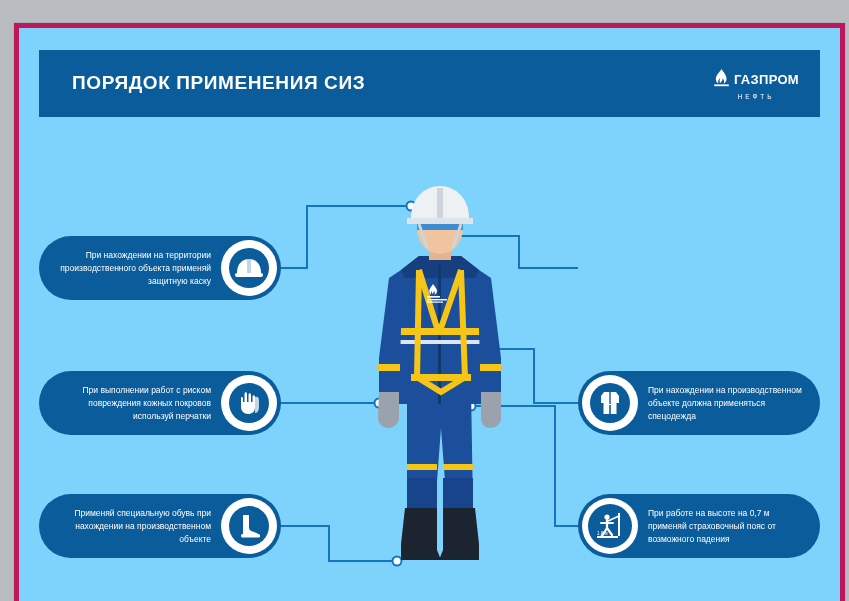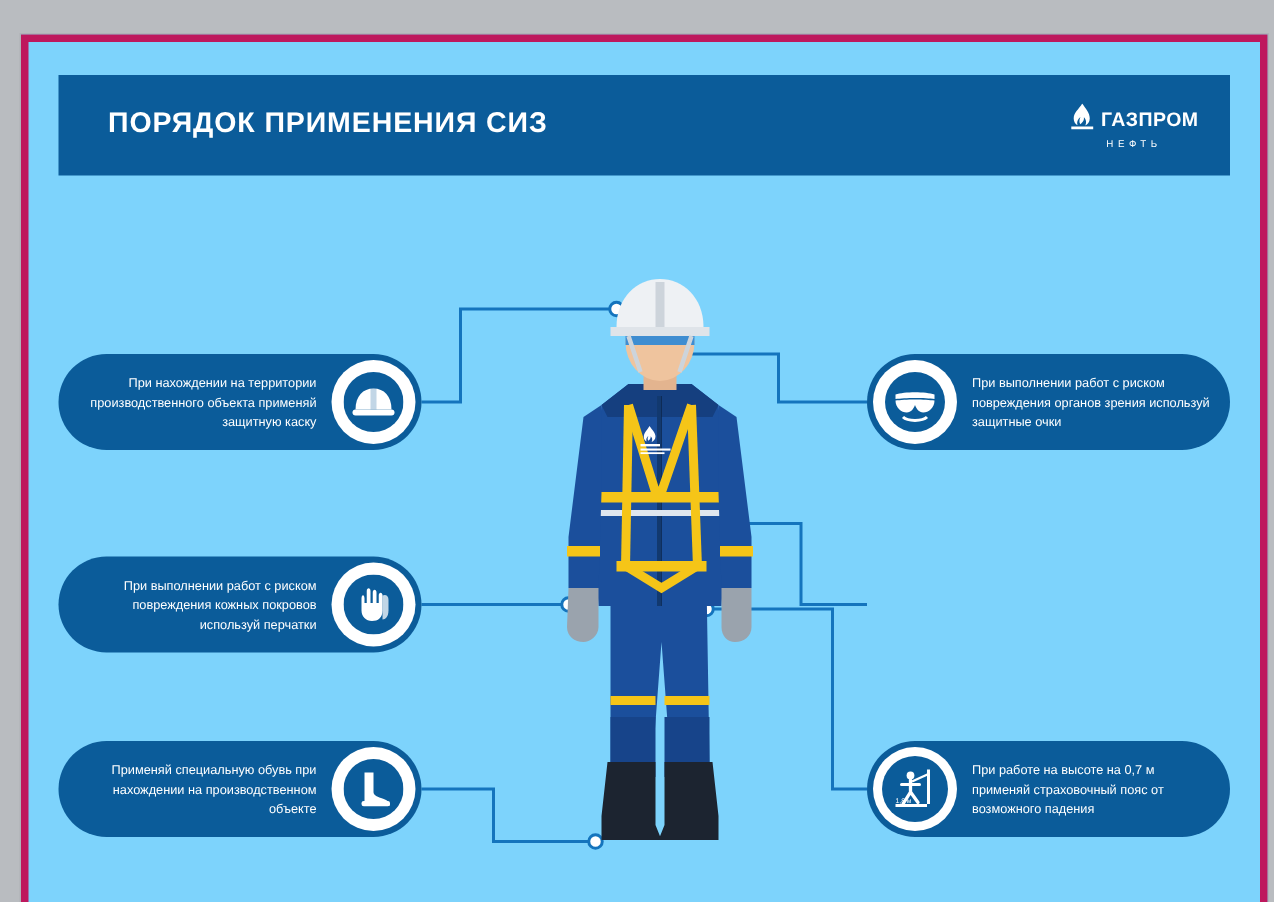--- a/index.html
+++ b/index.html
@@ -216,32 +216,31 @@
     <div class="txt">Применяй специальную обувь при нахождении на производственном объекте</div>
     <div class="badge">
       <svg width="40" height="40" viewBox="0 0 40 40">
         <circle cx="20" cy="20" r="20" fill="#0b5c9a"></circle>
         <path d="M14 9 L20 9 L20 22 C20 24 22 25 25 26 C29 27.5 31 28.5 31 31 L14 31 Z" fill="#ffffff"></path>
         <rect x="12" y="28" width="19" height="3.5" rx="1.5" fill="#ffffff"></rect>
       </svg>
     </div>
   </div>
 
-  <div class="info right" id="info-glasses">
-    <div class="badge">
-      <svg width="40" height="40" viewBox="0 0 40 40">
-        <circle cx="20" cy="20" r="20" fill="#0b5c9a"></circle>
-        <path d="M7 15 C13 13 27 13 33 15 L33 18 C27 17 13 17 7 18 Z" fill="#ffffff"></path>
-        <path d="M7 19 C7 24 11 27 14.5 27 C17.5 27 19 24.5 20 22 C21 24.5 22.5 27 25.5 27 C29 27 33 24 33 19 C27 18 13 18 7 19 Z" fill="#ffffff"></path>
-        <path d="M12 30 C15 33 25 33 28 30" stroke="#ffffff" stroke-width="2" fill="none"></path>
-      </svg>
-    </div>
-    <div class="txt">При выполнении работ с риском повреждения органов зрения используй защитные очки</div>
-  </div>
-
+
+  <div class="info right" id="info-suit">
+    <div class="badge">
+      <svg width="40" height="40" viewBox="0 0 40 40">
+        <circle cx="20" cy="20" r="20" fill="#0b5c9a"></circle>
+        <path d="M14 9 L26 9 L29 13 L29 20 L26.5 20 L26.5 31 L20.8 31 L20.8 22 L19.2 22 L19.2 31 L13.5 31 L13.5 20 L11 20 L11 13 Z" fill="#ffffff"></path>
+        <rect x="19.3" y="9" width="1.4" height="12" fill="#0b5c9a"></rect>
+      </svg>
+    </div>
+    <div class="txt">При нахождении на производственном объекте должна применяться спецодежда</div>
+  </div>
 
   <div class="info right" id="info-harness">
     <div class="badge">
       <svg width="44" height="44" viewBox="0 0 44 44">
         <circle cx="22" cy="22" r="22" fill="#0b5c9a"></circle>
         <path d="M8 8 L36 8 L36 36 L8 36 Z" fill="#ffffff" opacity="0"></path>
         <path d="M31 9 L31 32" stroke="#ffffff" stroke-width="2"></path>
         <path d="M31 12 L20 17" stroke="#ffffff" stroke-width="1.6"></path>
         <circle cx="19" cy="13" r="2.6" fill="#ffffff"></circle>
         <path d="M19 16 L19 24 L14 32 M19 24 L24 31" stroke="#ffffff" stroke-width="2.2" fill="none" stroke-linecap="round"></path>

